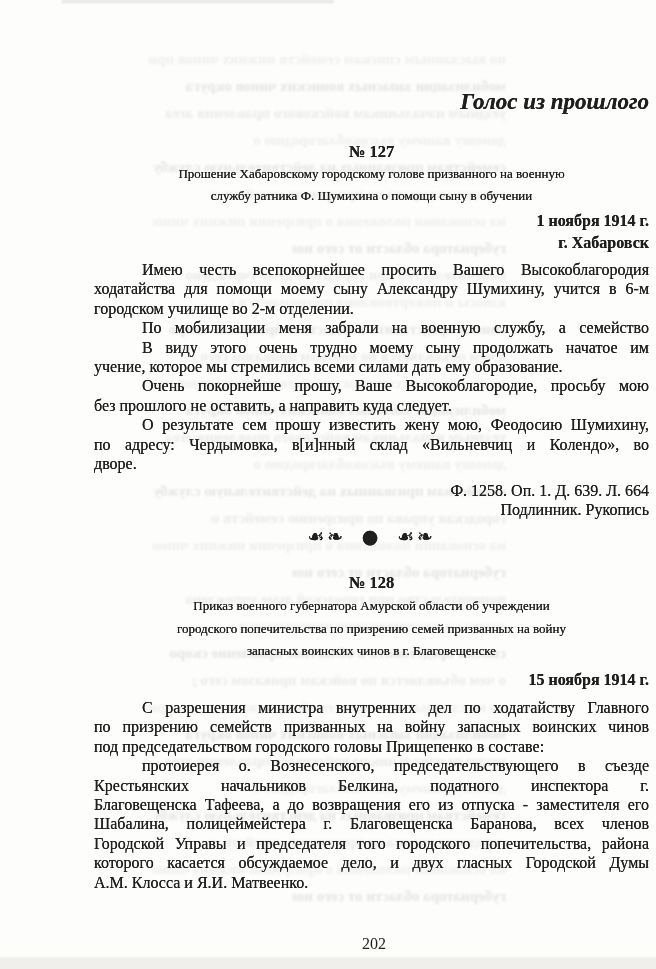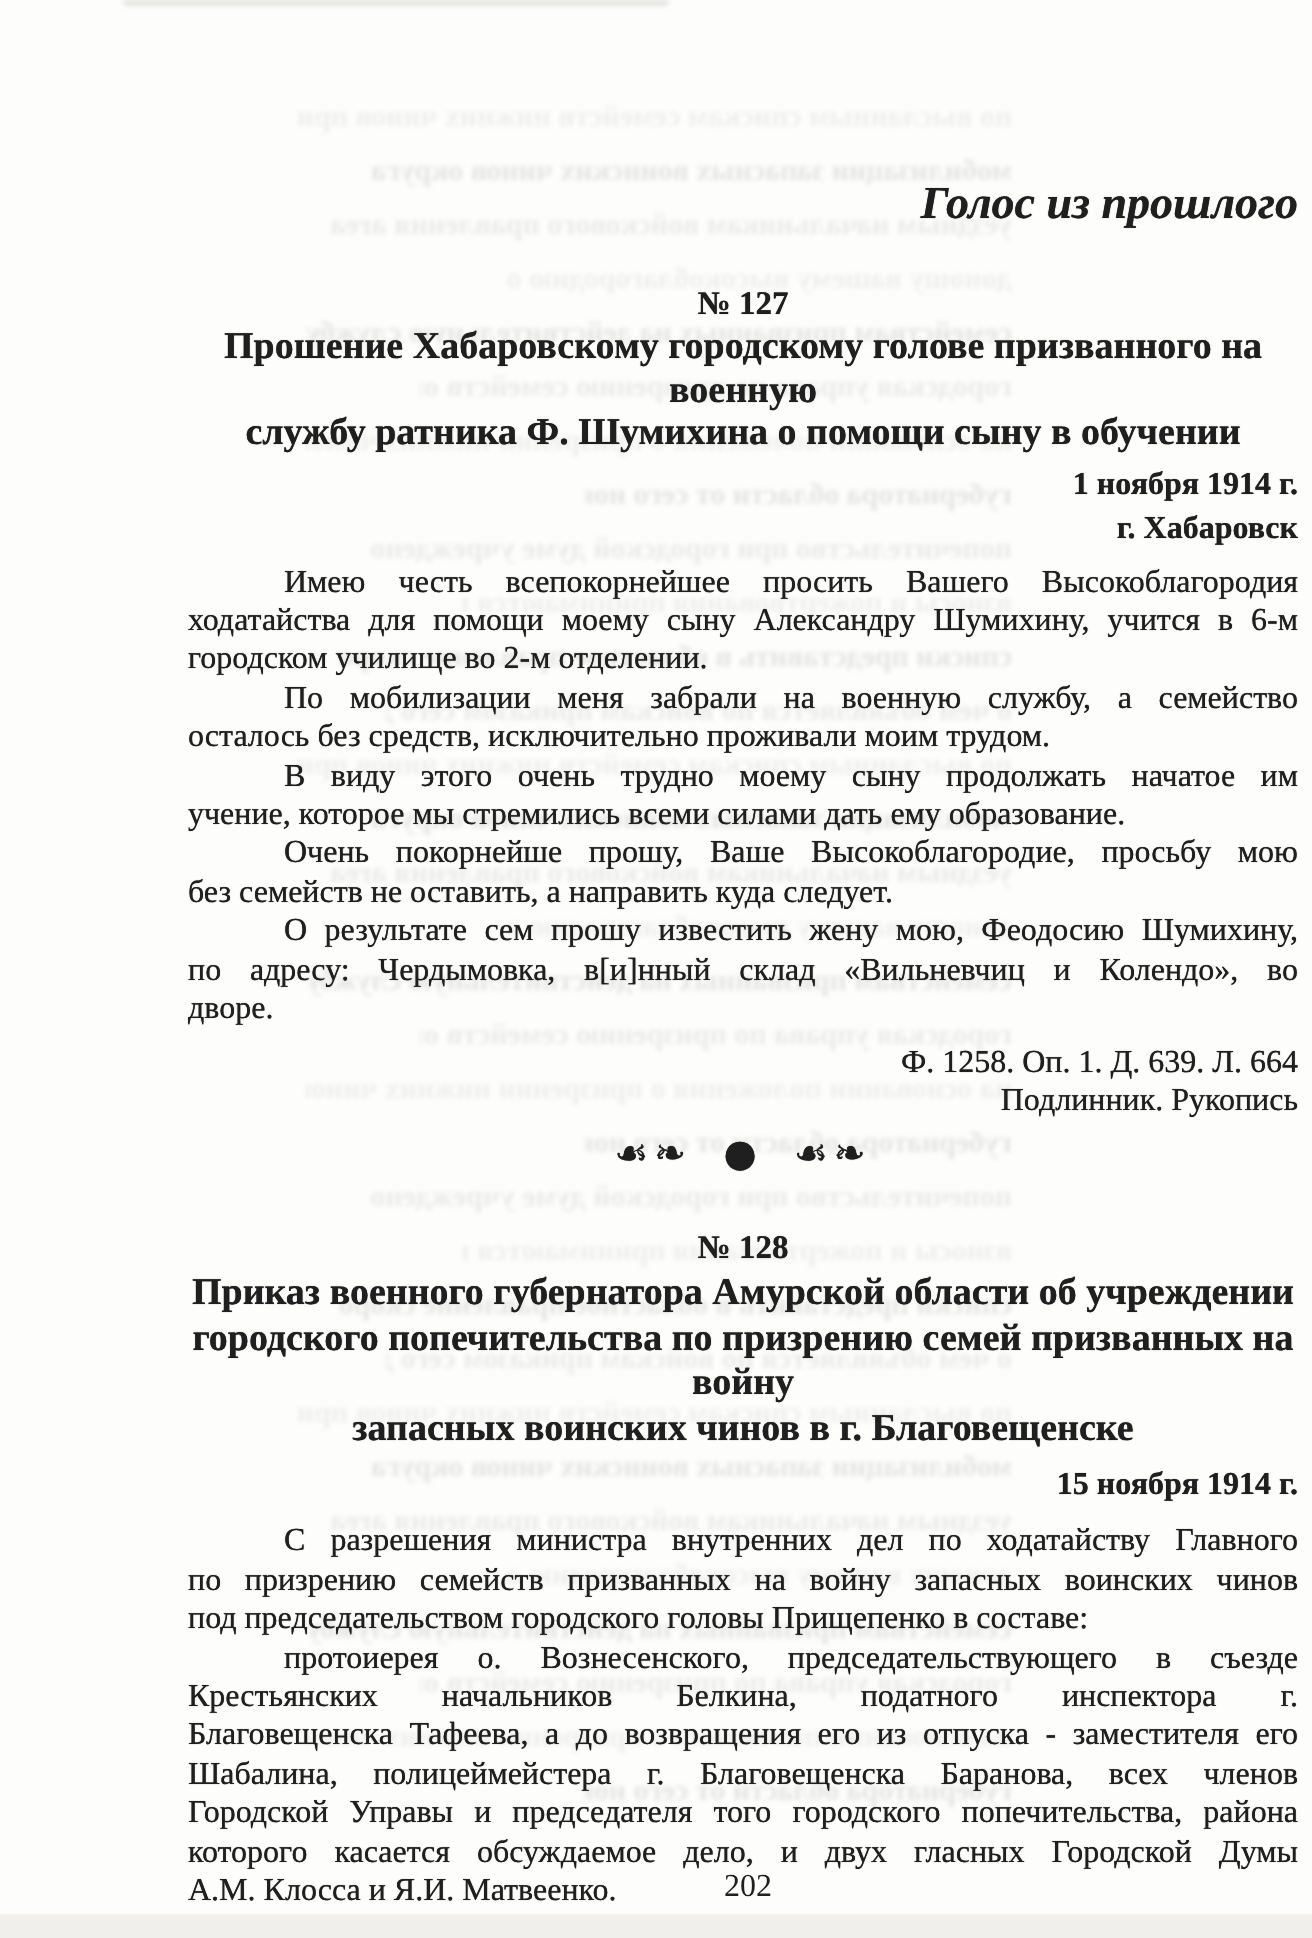--- a/index.html
+++ b/index.html
@@ -34,22 +34,22 @@
   }
   .content{position:absolute;left:94px;right:7px;top:0;z-index:1;
     text-shadow:0 0 .4px currentColor;}
   .running{
     margin-top:88px;text-align:right;
     font-size:23px;line-height:28px;font-weight:bold;font-style:italic;
   }
   .docnum{margin-top:26px;text-align:center;font-weight:bold;
     font-size:16.5px;line-height:20px;}
   .docnum.second{margin-top:28px;}
-  .dtitle{margin-top:1px;text-align:center;font-weight:bold;
-    font-size:19px;}
+  .dtitle{margin-top:1px;text-align:center;font-weight:normal;
+    font-size:13px;}
   .dtitle .tl{line-height:21.5px;}
   .dtitle.second{margin-top:2px;}
   .dtitle.second .tl{line-height:22.5px;}
   .dates{margin-top:4px;text-align:right;font-weight:bold;
     font-size:16px;}
   .dates div{line-height:22px;}
   .dates.second{margin-top:6px;}
   .docbody{margin-top:6px;font-size:16px;}
   .docbody.second{margin-top:7px;}
   .bl{line-height:19.4px;text-align:justify;text-align-last:justify;}
@@ -122,27 +122,26 @@
       <div>1 ноября 1914 г.</div>
       <div>г. Хабаровск</div>
     </div>
 
     <div class="docbody">
       <div class="bl ind">Имею честь всепокорнейшее просить Вашего Высокоблагородия</div>
       <div class="bl">ходатайства для помощи моему сыну Александру Шумихину, учится в 6-м</div>
       <div class="bl last">городском училище во 2-м отделении.</div>
 
       <div class="bl ind">По мобилизации меня забрали на военную службу, а семейство</div>
-      <div class="bl last">осталось без средств, исключительно проживали моим трудом.</div>
 
       <div class="bl ind">В виду этого очень трудно моему сыну продолжать начатое им</div>
       <div class="bl last">учение, которое мы стремились всеми силами дать ему образование.</div>
 
       <div class="bl ind">Очень покорнейше прошу, Ваше Высокоблагородие, просьбу мою</div>
-      <div class="bl last">без семейств не оставить, а направить куда следует.</div>
+      <div class="bl last">без прошлого не оставить, а направить куда следует.</div>
 
       <div class="bl ind">О результате сем прошу известить жену мою, Феодосию Шумихину,</div>
       <div class="bl">по адресу: Чердымовка, в[и]нный склад «Вильневчиц и Колендо», во</div>
       <div class="bl last">дворе.</div>
     </div>
 
     <div class="refblock">
       <div>Ф. 1258. Оп. 1. Д. 639. Л. 664</div>
       <div>Подлинник. Рукопись</div>
     </div>

